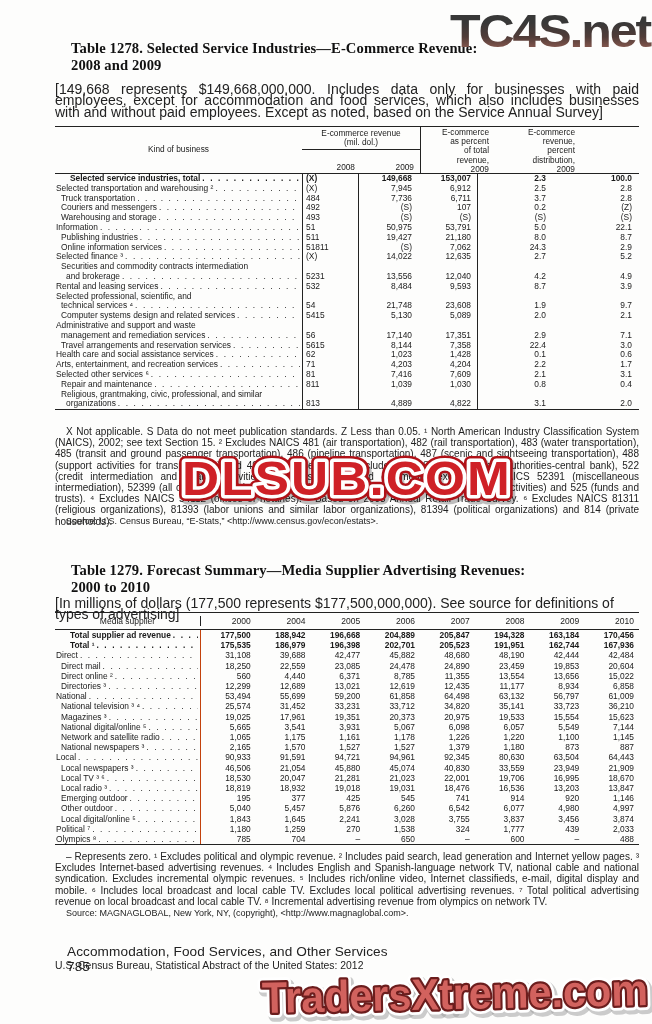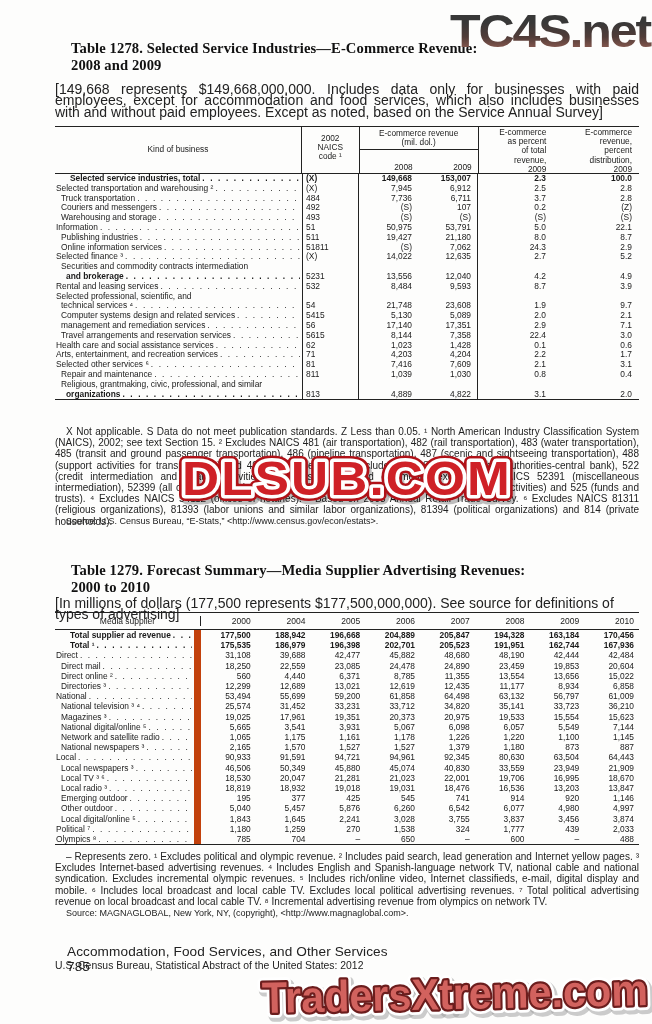--- a/index.html
+++ b/index.html
@@ -19,21 +19,21 @@
   .srcline{font-size:9px;line-height:11.2px;padding-left:11px;color:#222;}
   
   .t{width:584px;border-top:1.2px solid #222;font-size:8.4px;}
   .tr{display:flex;line-height:9.8px;}
   .tr.b{font-weight:bold;}
   .td{box-sizing:border-box;flex:none;}
   .lwrap{display:flex;min-width:0;}
   .txt{white-space:nowrap;}
   .dots{flex:1;overflow:hidden;white-space:nowrap;letter-spacing:1.6px;margin:0 2px;}
   .dots::before{content:". . . . . . . . . . . . . . . . . . . . . . . . . . . . . . . . . . . . . . . . . . . . . . . . . . . . . . . . . . ";}
-  .pl0{padding-left:1px;}.pl1{padding-left:6px;}.pl2{padding-left:11px;font-weight:bold;}.plT{padding-left:15px;}
+  .pl0{padding-left:1px;}.pl1{padding-left:6px;}.pl2{padding-left:11px;}.plT{padding-left:15px;}
   
   .c-label{width:247px;}
   .c-code{width:57px;border-left:1px solid #222;border-right:1px solid #222;padding-left:3px;}
   .c-y{width:59px;text-align:right;padding-right:6px;}
   .c-pct{width:80px;text-align:right;padding-right:11px;border-left:1px solid #222;}
   .c-dist{width:82px;text-align:right;padding-right:7px;}
   .thead78{display:flex;height:46px;border-bottom:1.8px solid #222;font-size:8.3px;line-height:9.2px;}
   .h-kind{width:247px;display:flex;align-items:center;justify-content:center;}
   .h-naics{width:57px;border-left:1px solid #222;border-right:1px solid #222;
     text-align:center;padding-top:7px;white-space:pre-line;}
@@ -43,21 +43,21 @@
   .h-y{width:59px;text-align:right;padding-right:6px;box-sizing:border-box;}
   .h-pct{width:80px;border-left:1px solid #222;text-align:right;
     padding:1px 11px 1px 0;white-space:pre-line;box-sizing:border-box;}
   .h-dist{width:82px;text-align:right;padding:1px 7px 1px 0;white-space:pre-line;box-sizing:border-box;}
   .t78-bottom{border-bottom:1.5px solid #222;}
   
   .t79 .tr{line-height:10.2px;}
   .thead79{display:flex;border-bottom:1.8px solid #222;padding:3px 0 3px;font-size:8.5px;}
   .h79-label{width:146px;text-align:center;border-right:1px solid #222;box-sizing:border-box;}
   .h79-y{flex:1;text-align:right;padding-right:5px;}
-  .c79-label{width:146px;border-right:7px solid #c2410c;}
+  .c79-label{width:146px;border-right:1px solid #c2410c;}
   .c79-y{flex:1 1 0;width:auto;text-align:right;padding-right:5px;box-sizing:border-box;}
   .t79{border-bottom:1.5px solid #222;}
   
   .runfoot{display:flex;justify-content:flex-end;align-items:baseline;
     width:584px;font-size:13.6px;color:#222;letter-spacing:.1px;flex-direction:column;}
   .runfoot .pgnum{margin-left:12px;margin-right:44px;}
   .credit{font-size:10.4px;color:#222;}
   
   .wm{pointer-events:none;}
 </style>
@@ -67,23 +67,20 @@
 <div class="page">
 
   <div class="abs tbl-title" style="left:55px;top:40px;width:520px;">Table 1278. Selected Service Industries—E-Commerce Revenue:
 2008 and 2009</div>
 
   <div class="abs headnote" style="left:55px;top:84px;width:584px;">[149,668 represents $149,668,000,000. Includes data only for businesses with paid employees, except for accommodation and food services, which also includes businesses with and without paid employees. Except as noted, based on the Service Annual Survey]</div>
 
   <div class="abs t" style="left:55px;top:126px;">
     <div class="thead78">
       <div class="h-kind">Kind of business</div>
-      <div class="h-naics">2002
-NAICS
-code ¹</div>
       <div class="h-revgroup">
         <div class="h-revtitle">E-commerce revenue
 (mil. dol.)</div>
         <div class="h-years">
           <div class="h-y">2008</div>
           <div class="h-y">2009</div>
         </div>
       </div>
       <div class="h-pct">E-commerce
 as percent
@@ -284,20 +281,32 @@
               <span class="dots"></span>
             </span>
           </div>
           <div class="td c-code">5415</div>
           <div class="td c-y">5,130</div>
           <div class="td c-y">5,089</div>
           <div class="td c-pct">2.0</div>
           <div class="td c-dist">2.1</div>
         </div>
         <div class="tr">
+          <div class="td c-label pl0">
+            <span class="lwrap">
+              <span class="txt">Administrative and support and waste</span>
+            </span>
+          </div>
+          <div class="td c-code"></div>
+          <div class="td c-y"></div>
+          <div class="td c-y"></div>
+          <div class="td c-pct"></div>
+          <div class="td c-dist"></div>
+        </div>
+        <div class="tr">
           <div class="td c-label pl1">
             <span class="lwrap">
               <span class="txt">management and remediation services</span>
               <span class="dots"></span>
             </span>
           </div>
           <div class="td c-code">56</div>
           <div class="td c-y">17,140</div>
           <div class="td c-y">17,351</div>
           <div class="td c-pct">2.9</div>
@@ -626,21 +635,21 @@
           <div class="td c79-y">64,443</div>
         </div>
         <div class="tr">
           <div class="td c79-label pl1">
             <span class="lwrap">
               <span class="txt">Local newspapers ³</span>
               <span class="dots"></span>
             </span>
           </div>
           <div class="td c79-y">46,506</div>
-          <div class="td c79-y">50,349</div>
+          <div class="td c79-y">21,054</div>
           <div class="td c79-y">45,880</div>
           <div class="td c79-y">45,074</div>
           <div class="td c79-y">40,830</div>
           <div class="td c79-y">33,559</div>
           <div class="td c79-y">23,949</div>
           <div class="td c79-y">21,909</div>
         </div>
         <div class="tr">
           <div class="td c79-label pl1">
             <span class="lwrap">

